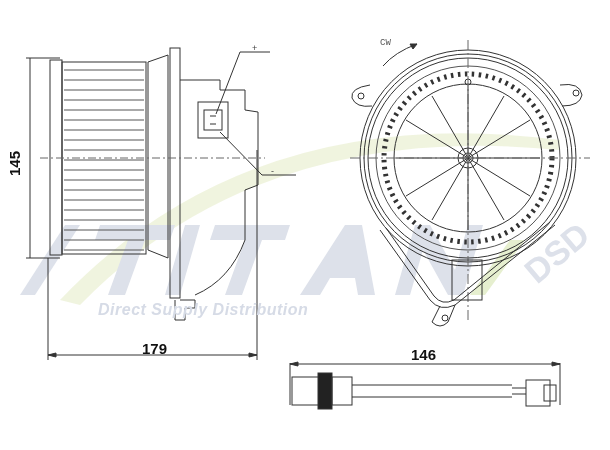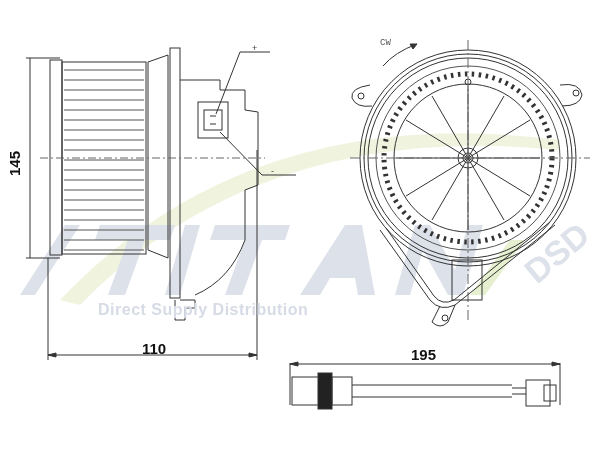--- a/index.html
+++ b/index.html
@@ -5,21 +5,21 @@
   html, body { margin: 0; padding: 0; background: #ffffff; }
   body { width: 610px; height: 450px; position: relative; overflow: hidden; font-family: "Liberation Sans", sans-serif; }
   .canvas { position: absolute; left: 0; top: 0; width: 610px; height: 450px; }
   .dim-label { position: absolute; font-family: "Liberation Sans", sans-serif; font-weight: bold; font-size: 15px; color: #111; }
   .dim-145 { left: 6px; top: 150px; transform: rotate(-90deg); transform-origin: left top; top: 176px; }
   .dim-152 { left: 142px; top: 340px; }
   .dim-195 { left: 411px; top: 346px; }
   .cw-label { position: absolute; left: 380px; top: 38px; font-size: 9px; color: #555; font-family: Liberation Mono, monospace; }
   .plus-label { position: absolute; left: 252px; top: 43px; font-size: 9px; color: #444; }
   .minus-label { position: absolute; left: 271px; top: 166px; font-size: 9px; color: #444; }
-  .wm-sub { position: absolute; left: 98px; top: 301px; font-size: 16px; font-weight: bold; color: #d6dbe6; letter-spacing: 0.5px; }
+  .wm-sub { position: absolute; left: 98px; top: 301px; font-size: 16px; font-style: italic; font-weight: bold; color: #d6dbe6; letter-spacing: 0.5px; }
 </style>
 </head>
 <body>
 
 <div class="canvas">
 <svg width="610" height="450" viewBox="0 0 610 450" xmlns="http://www.w3.org/2000/svg">
 
   <g opacity="0.9">
     <path d="M60 300 Q250 100 560 140 L560 150 Q260 120 80 305 Z" fill="#eef3dc"></path>
   </g>
@@ -151,17 +151,17 @@
     <line x1="512" y1="388" x2="526" y2="388"></line>
     <line x1="512" y1="394" x2="526" y2="394"></line>
     <rect x="526" y="380" width="24" height="26"></rect>
     <rect x="544" y="385" width="12" height="16"></rect>
   </g>
 </svg>
 </div>
 
 <div class="wm-sub">Direct Supply Distribution</div>
 <div class="dim-label dim-145">145</div>
-<div class="dim-label dim-152">110</div>
-<div class="dim-label dim-195">195</div>
+<div class="dim-label dim-152">179</div>
+<div class="dim-label dim-195">146</div>
 <div class="cw-label">CW</div>
 <div class="plus-label">+</div>
 <div class="minus-label">-</div>
 
 </body></html>

